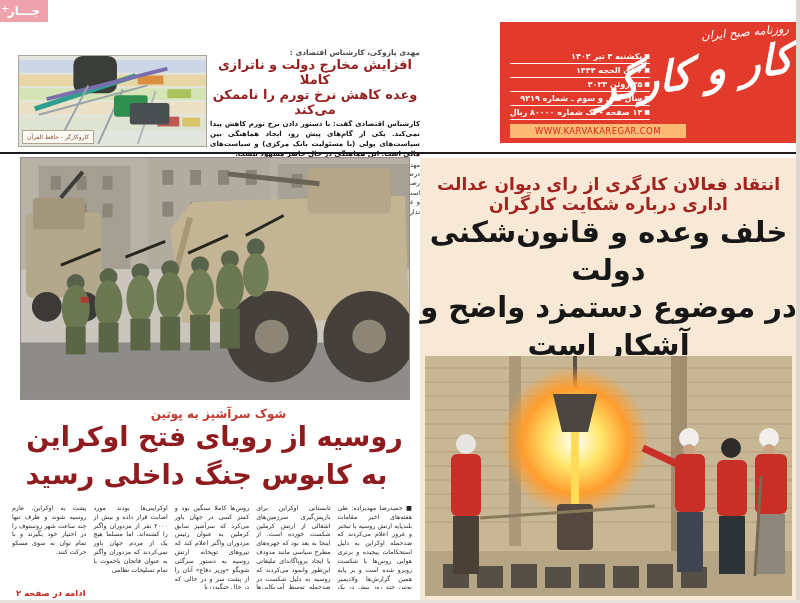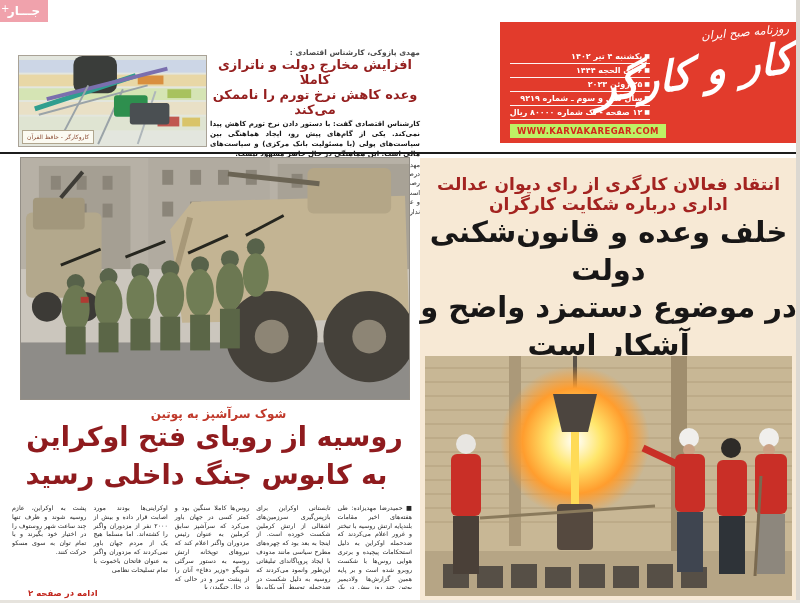--- a/index.html
+++ b/index.html
@@ -25,22 +25,22 @@
   .masthead{position:absolute;left:500px;top:22px;width:297px;height:121px;background:#e23b2c;overflow:hidden;}
   .tagline{position:absolute;right:8px;top:3px;color:#fff;font-size:11.5px;font-style:italic;
            transform:rotate(-5deg);direction:rtl;white-space:nowrap;}
   .logo{position:absolute;right:0px;top:26px;width:205px;text-align:center;color:#ffffff;
         font-size:42px;font-weight:bold;font-style:italic;transform:rotate(-9deg) skewX(-6deg);
         direction:rtl;white-space:nowrap;}
   .dates{position:absolute;left:10px;top:30px;width:140px;direction:rtl;}
   .daterow{display:flex;align-items:flex-start;gap:2px;color:#ffffff;font-size:8px;font-weight:bold;
            border-bottom:1px solid rgba(255,255,255,.95);padding:0 0 2px 0;margin-bottom:2px;white-space:nowrap;}
   .daterow .sq{font-size:6px;}
-  .site{position:absolute;left:10px;bottom:5px;background:#bef264;color:#d3291c;font-size:8.5px;
-        font-weight:bold;padding:2px 7px;letter-spacing:.4px;white-space:nowrap;}
+  .site{position:absolute;left:10px;bottom:5px;background:#fdba74;color:#d3291c;font-size:8.5px;
+        font-weight:normal;padding:2px 25px;letter-spacing:.4px;white-space:nowrap;}
   
   .rule{position:absolute;left:0;top:152px;width:797px;height:2px;background:#1c1c1c;}
   
   .panel{position:absolute;left:420px;top:158px;width:377px;height:445px;background:#f7e9d5;}
   .panel .kick{margin-top:16px;text-align:center;font-size:17px;font-weight:bold;color:#a32320;direction:rtl;}
   .panel .h1,.panel .h2{text-align:center;font-size:29px;font-weight:bold;color:#181717;line-height:1.3;direction:rtl;}
   .bullets{margin-top:10px;padding:0 18px 0 10px;direction:rtl;}
   .brow{display:flex;gap:5px;align-items:baseline;font-size:10px;font-weight:bold;color:#1f1f1f;line-height:14.5px;}
   .brow .dia{color:#cf2620;font-size:9px;}
   .pageref{margin:4px 0 0 0;padding-left:6px;text-align:left;font-size:9px;font-weight:bold;color:#c2271e;direction:rtl;}
@@ -49,21 +49,21 @@
   .foundrycap{position:absolute;left:8px;top:418px;background:#1d1b17;color:#efece4;font-size:6.5px;
               padding:1px 5px;direction:rtl;white-space:nowrap;margin-top:48px;}
   
   .soldiers{position:absolute;left:20px;top:157px;width:390px;height:243px;border:1px solid #948f87;box-sizing:border-box;}
   .soldiers svg{display:block;width:100%;height:100%;}
   .rkick{position:absolute;left:0;top:407px;width:413px;text-align:center;font-size:12px;font-weight:bold;color:#c0392b;direction:rtl;margin-left:12px;}
   .rh1{position:absolute;left:8px;top:421px;width:413px;text-align:center;font-size:27px;font-weight:bold;color:#8f1b1e;direction:rtl;}
   .rh2{position:absolute;left:0;top:459px;width:413px;text-align:center;font-size:27px;font-weight:bold;color:#8f1b1e;direction:rtl;}
   .cols{position:absolute;left:12px;top:504px;width:400px;height:85px;display:flex;gap:7px;direction:rtl;overflow:hidden;}
   .col{flex:1;font-size:6.3px;line-height:1.4;color:#262626;text-align:justify;}
-  .rcont{position:absolute;left:28px;top:588px;font-size:8.5px;font-weight:bold;color:#c2271e;direction:rtl;white-space:nowrap;}
+  .rcont{position:absolute;left:16px;top:588px;font-size:8.5px;font-weight:bold;color:#c2271e;direction:rtl;white-space:nowrap;}
   
   .edge-r{position:absolute;left:796px;top:0;width:4px;height:603px;background:#dcd8d1;}
   .edge-b{position:absolute;left:0;top:600px;width:800px;height:3px;background:#e6e3dd;}
 </style>
 </head>
 <body>
 
 <div class="page">
 
   <div class="jar">

